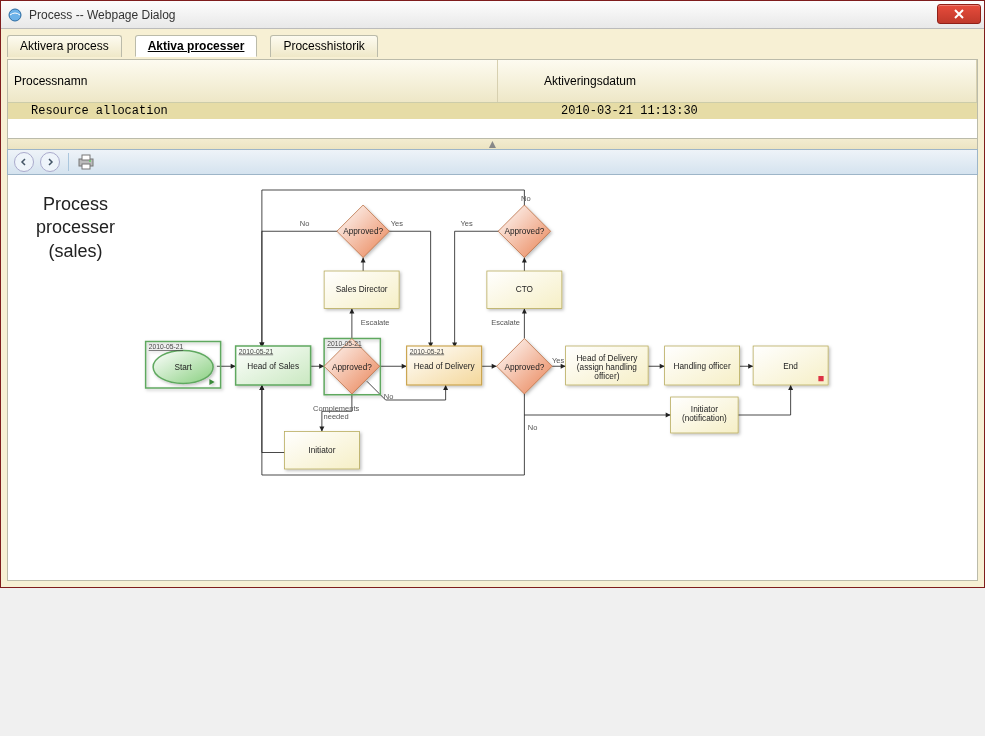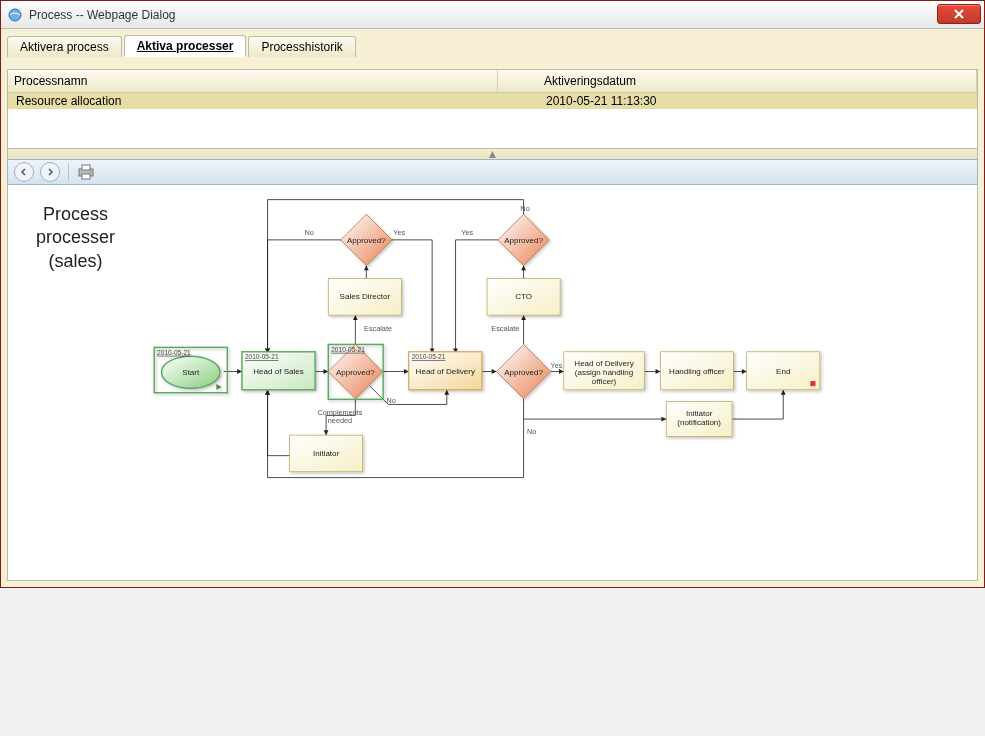--- a/index.html
+++ b/index.html
@@ -47,23 +47,22 @@
   }
   .content-outer {
     flex: 1;
     padding: 6px;
     background: #f7f0d4;
     display: flex;
     flex-direction: column;
   }
   .tabs {
     display: flex;
-    gap: 2px;
-    margin-bottom: 12px;
-    align-items: center;
+    gap: 13px;
+    margin-bottom: 2px;
   }
   .tab {
     background: linear-gradient(to bottom, #fdfbf0, #efe8c8);
     border: 1px solid #bba;
     border-bottom: none;
     padding: 3px 12px;
     border-radius: 3px 3px 0 0;
     font-size: 12px;
     cursor: pointer;
   }
@@ -81,30 +80,31 @@
     height: 80px;
     position: relative;
   }
   .grid-header {
     display: flex;
     background: linear-gradient(to bottom, #fdfbf0, #eee7c7);
     border-bottom: 1px solid #cca;
     font-size: 12px;
   }
   .grid-header > div {
-    padding: 4px 6px;
+    padding: 14px 6px;
     border-right: 1px solid #d7d0b0;
   }
   .grid-row {
     display: flex;
     background: #e6dca6;
     font-size: 12px;
   }
   .grid-row > div {
-    padding: 1px 8px;
+    padding: 1px 23px;
+    font-family: Liberation Mono, monospace;
   }
   .col-name { width: 490px; }
   .col-date { flex: 1; margin-left: 40px; }
   .splitter {
     height: 10px;
     background: linear-gradient(to bottom,#f3ecd0,#ece4c2);
     border-left:1px solid #bba;border-right:1px solid #bba;
     display:flex;align-items:center;justify-content:center;
     color:#888;
   }
@@ -229,21 +229,21 @@
       <div class="tab">Processhistorik</div>
     </div>
 
     <div class="grid-panel">
       <div class="grid-header">
         <div class="col-name">Processnamn</div>
         <div class="col-date">Aktiveringsdatum</div>
       </div>
       <div class="grid-row">
         <div class="col-name">Resource allocation</div>
-        <div class="col-date">2010-05-21 11:13:30</div>
+        <div class="col-date">2010-03-21 11:13:30</div>
       </div>
     </div>
 
     <div class="splitter">▲</div>
 
     <div class="toolbar">
       <div class="tb-btn">
         <svg width="10" height="10" viewBox="0 0 10 10">
             <path d="M6 2 L3 5 L6 8" stroke="#456" stroke-width="1.5" fill="none"></path>
           </svg>

